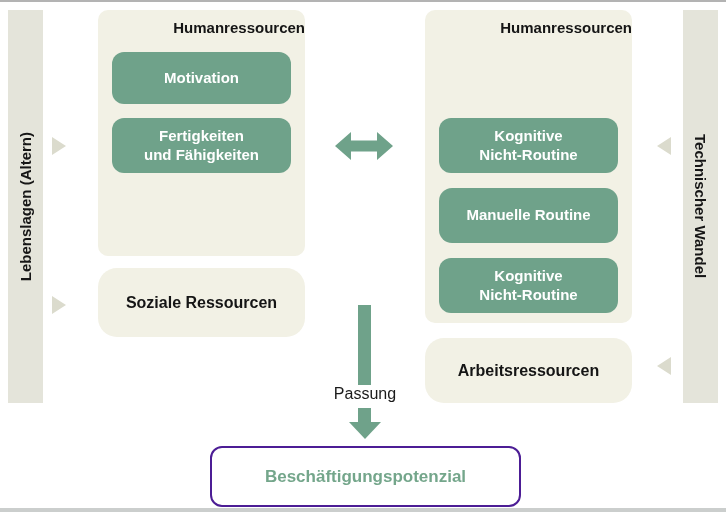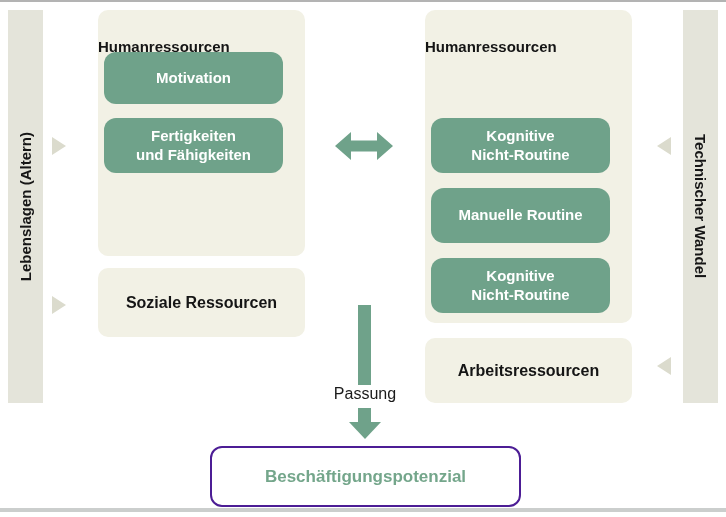--- a/index.html
+++ b/index.html
@@ -24,37 +24,37 @@
   .tri{position:absolute;width:0;height:0;}
   .tri-r{border-top:9px solid transparent;border-bottom:9px solid transparent;border-left:14px solid #dbdbcd;}
   .tri-l{border-top:9px solid transparent;border-bottom:9px solid transparent;border-right:14px solid #dbdbcd;}
 
   .panel{
     position:absolute;width:207px;background:#f2f1e5;border-radius:10px;
   }
   #hr-panel{left:98px;top:10px;height:246px;}
   #at-panel{left:425px;top:10px;height:313px;}
   .panel-title{
-    text-align:left;padding-top:28px;font-size:15px;font-weight:bold;color:#151515;
+    text-align:right;padding-top:9px;font-size:15px;font-weight:bold;color:#151515;
   }
   .gbox{
-    position:absolute;left:6px;width:179px;background:#6fa28a;border-radius:12px;
+    position:absolute;left:14px;width:179px;background:#6fa28a;border-radius:12px;
     display:flex;align-items:center;justify-content:center;text-align:center;
     color:#ffffff;font-weight:bold;font-size:15px;line-height:1.25;white-space:pre-line;
   }
   #hb1{top:42px;height:52px;}
   #hb2{top:108px;height:55px;}
   #hb3{top:180px;height:51px;}
   #tb1{top:40px;height:53px;}
   #tb2{top:108px;height:55px;}
   #tb3{top:178px;height:55px;border-radius:13px;}
   #tb4{top:248px;height:55px;}
 
   .res-box{
-    position:absolute;width:207px;background:#f2f1e5;border-radius:10px;
+    position:absolute;width:207px;background:#f2f1e5;border-radius:19px;
     display:flex;align-items:center;justify-content:center;
     font-size:16px;font-weight:bold;color:#151515;text-align:center;
   }
   #sr-box{left:98px;top:268px;height:69px;}
   #ar-box{left:425px;top:338px;height:65px;}
 
   #h-arrow{position:absolute;left:335px;top:132px;}
 
   #v-shaft{position:absolute;left:358px;top:305px;width:13px;height:80px;background:#6fa28a;}
   #passung-label{

